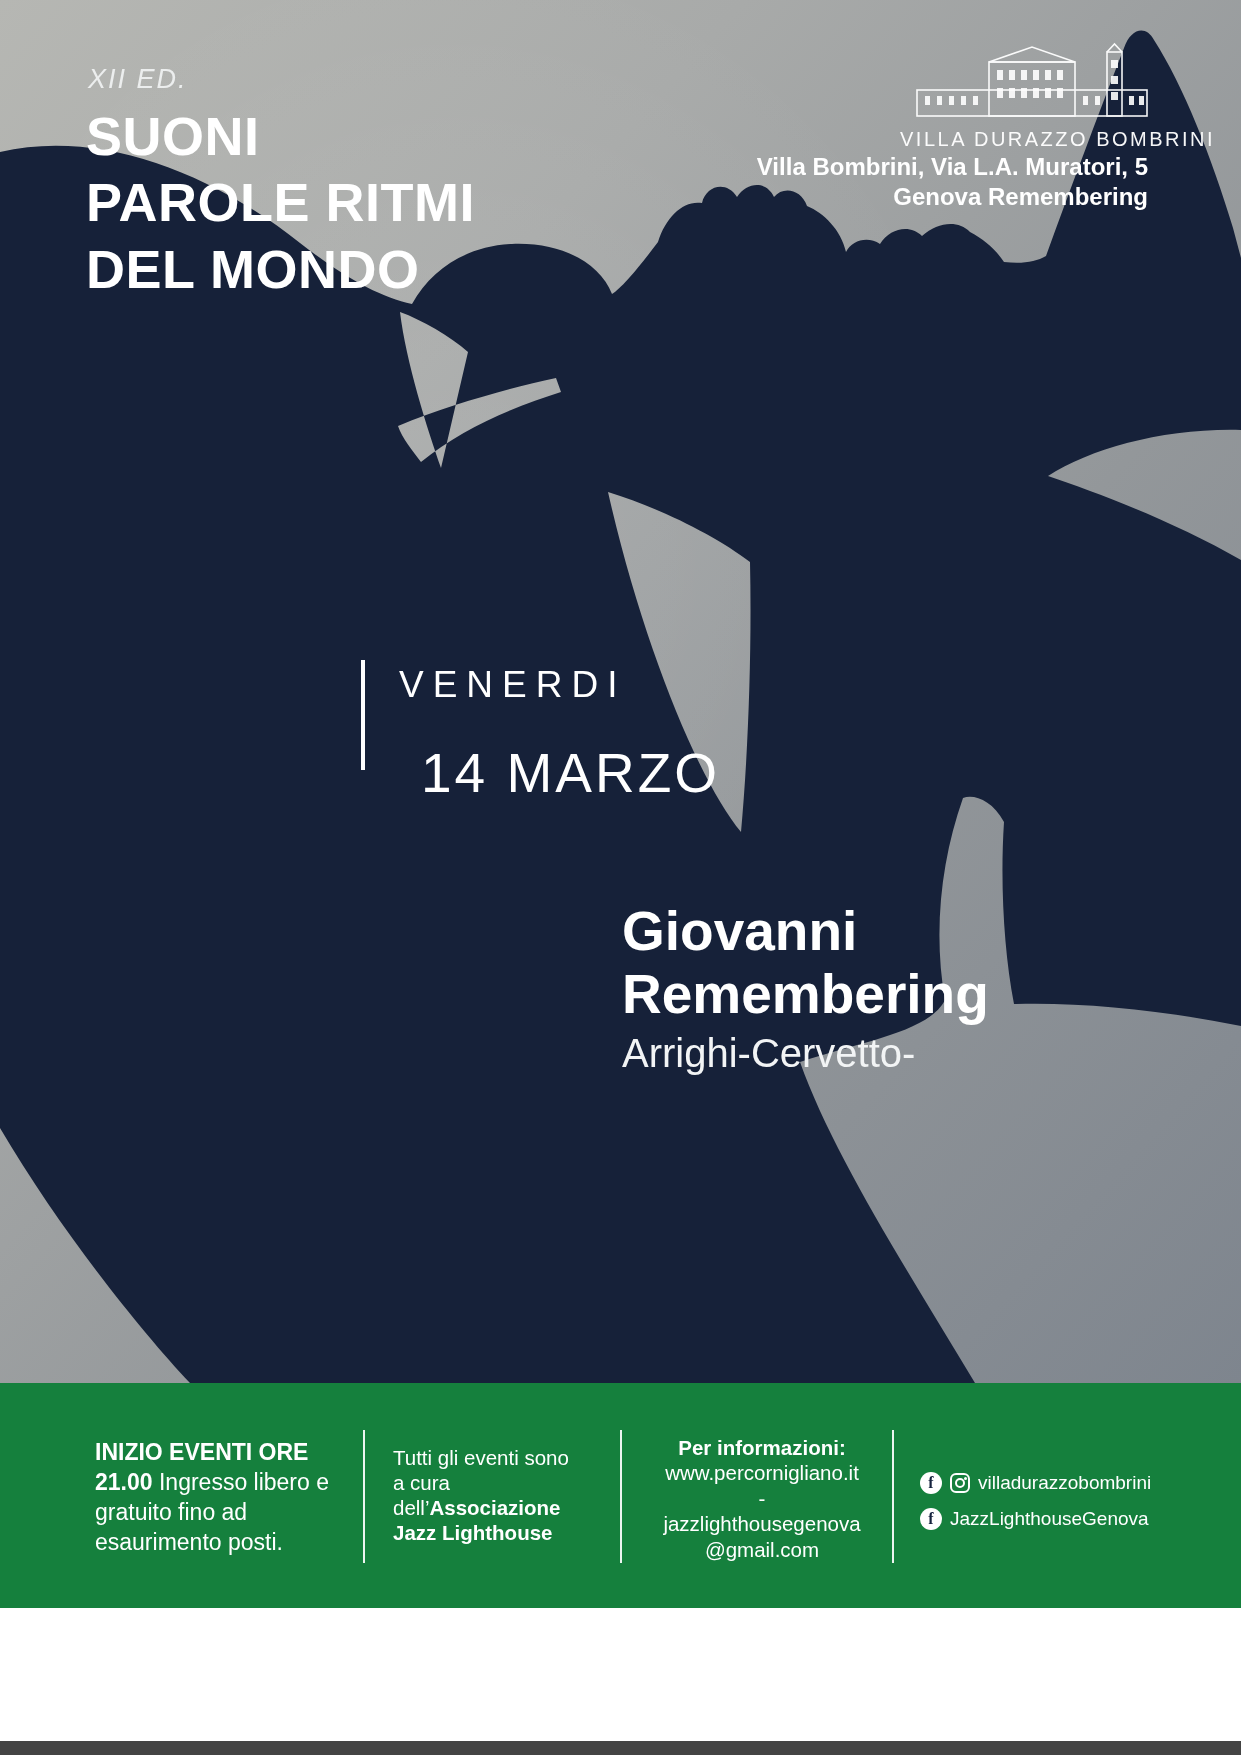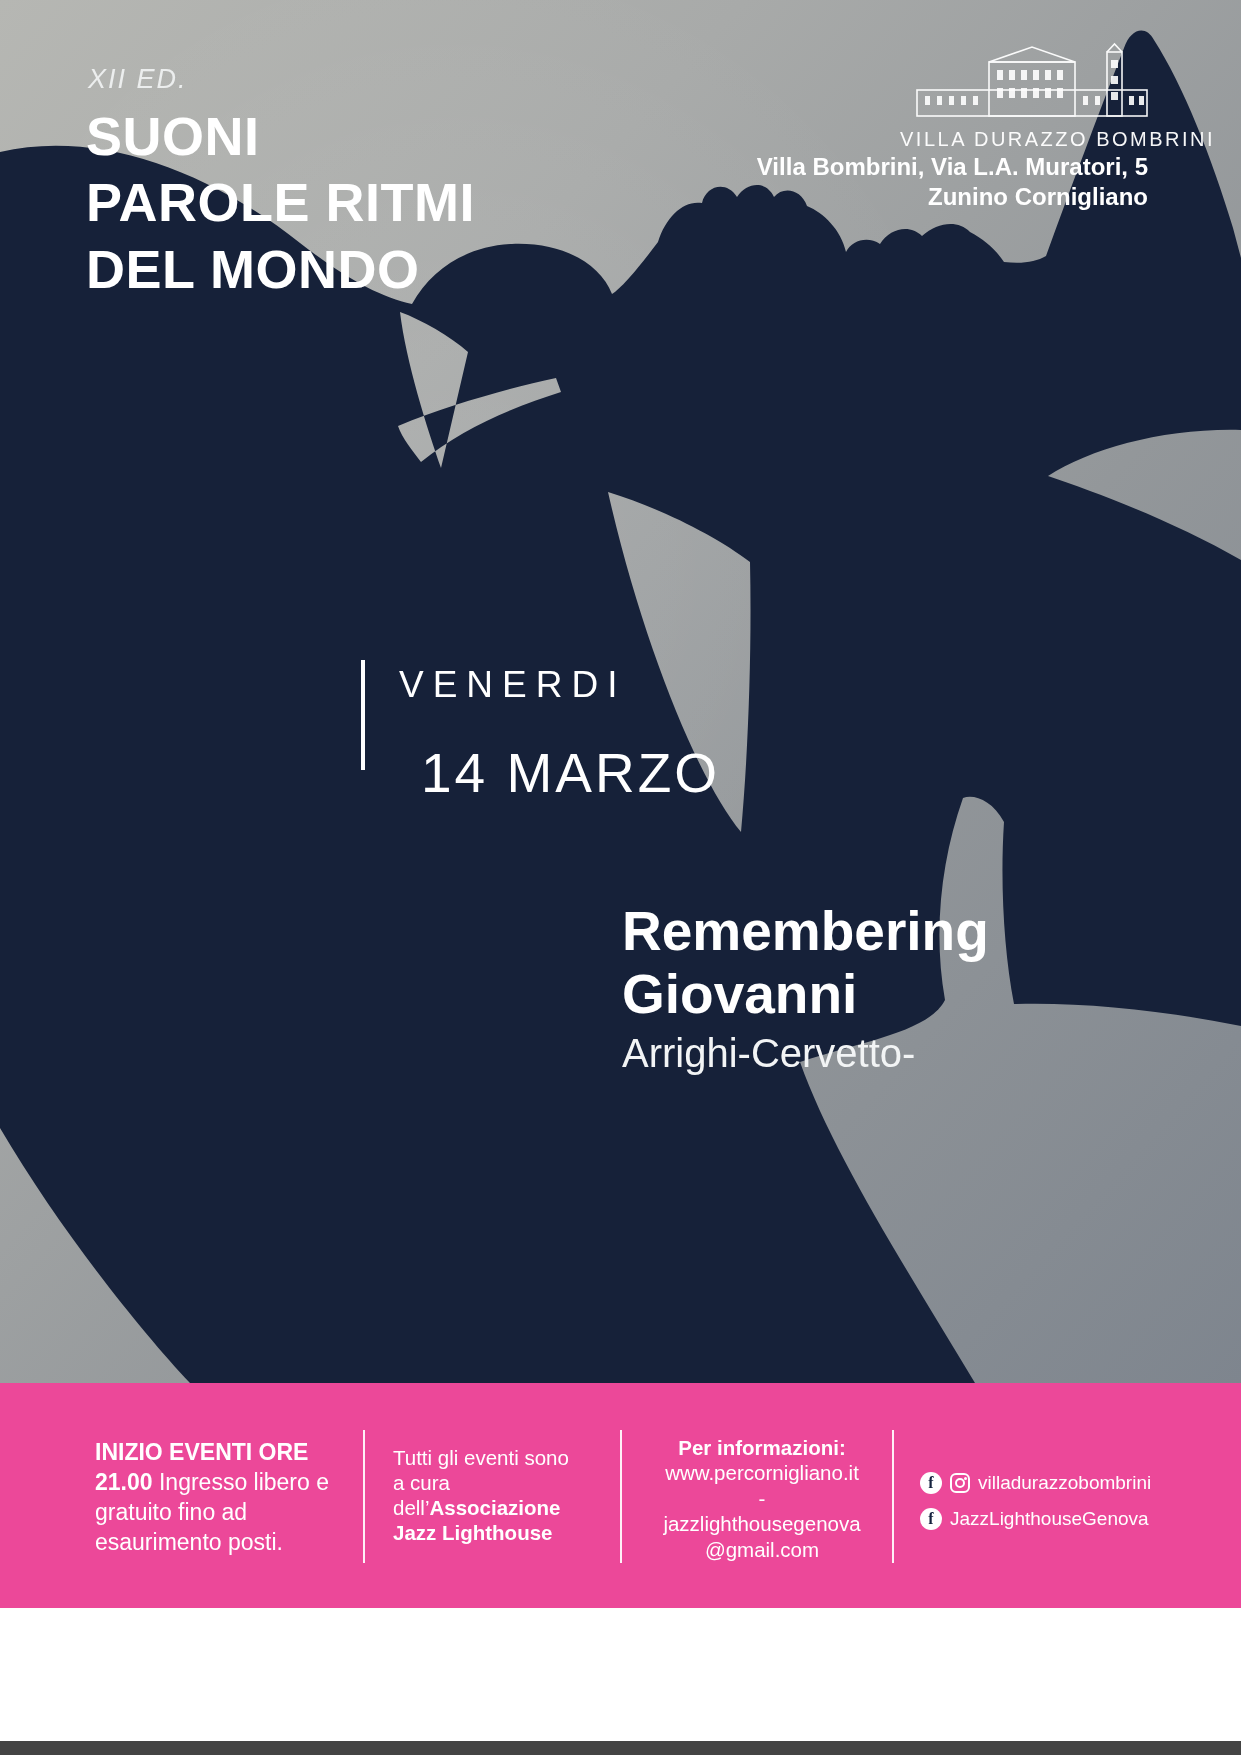--- a/index.html
+++ b/index.html
@@ -51,21 +51,21 @@
     color:#fff; font-size:55px; font-weight:bold; line-height:1.15;
   }
   .event-artists {
     position:absolute; left:622px; top:1030px;
     color:#f2f4f5; font-size:40px; font-weight:400; line-height:1.18;
   }
 
   
   .infobar {
     position:absolute; left:0; top:1383px; width:1241px; height:225px;
-    background:#ec4899; color:#ffffff;
+    background:#15803d; color:#ffffff;
   }
   .infobar .vdiv {
     position:absolute; top:47px; width:2px; height:133px; background:rgba(255,255,255,.92);
   }
   .col { position:absolute; font-size:22px; line-height:1.3; }
   .col-schedule { left:95px; top:55px; width:262px; font-size:23px; }
   .col-organizer { left:393px; top:62px; width:182px; font-size:20.5px; line-height:1.22; }
   .col-contact { left:648px; top:52px; width:228px; font-size:20.5px; line-height:1.24;text-align:center; }
   .col-contact .lbl { font-weight:bold; }
   .col-social { left:920px; top:88px; width:310px; font-size:19px; }
@@ -197,32 +197,32 @@
           <rect x="198" y="18" width="7" height="8"></rect>
             <rect x="198" y="34" width="7" height="8"></rect>
           <rect x="198" y="50" width="7" height="8"></rect>
         </g>
       </svg>
       <div class="venue-name">VILLA DURAZZO BOMBRINI</div>
     </div>
 
     <div class="address">
       <div>Villa Bombrini, Via L.A. Muratori, 5</div>
-      <div>Zunino Cornigliano</div>
+      <div>Genova Remembering</div>
     </div>
 
     <div class="date-block">
       <div class="date-bar"></div>
       <div class="date-day">VENERDI</div>
       <div class="date-date">14 MARZO</div>
     </div>
 
     <div class="event-title">
+      <div>Giovanni</div>
       <div>Remembering</div>
-      <div>Giovanni</div>
     </div>
 
     <div class="event-artists">
       <div>Arrighi-Cervetto-</div>
     </div>
   </div>
 
   <div class="infobar">
     <div class="col col-schedule">
       <strong>INIZIO EVENTI ORE 21.00</strong>

